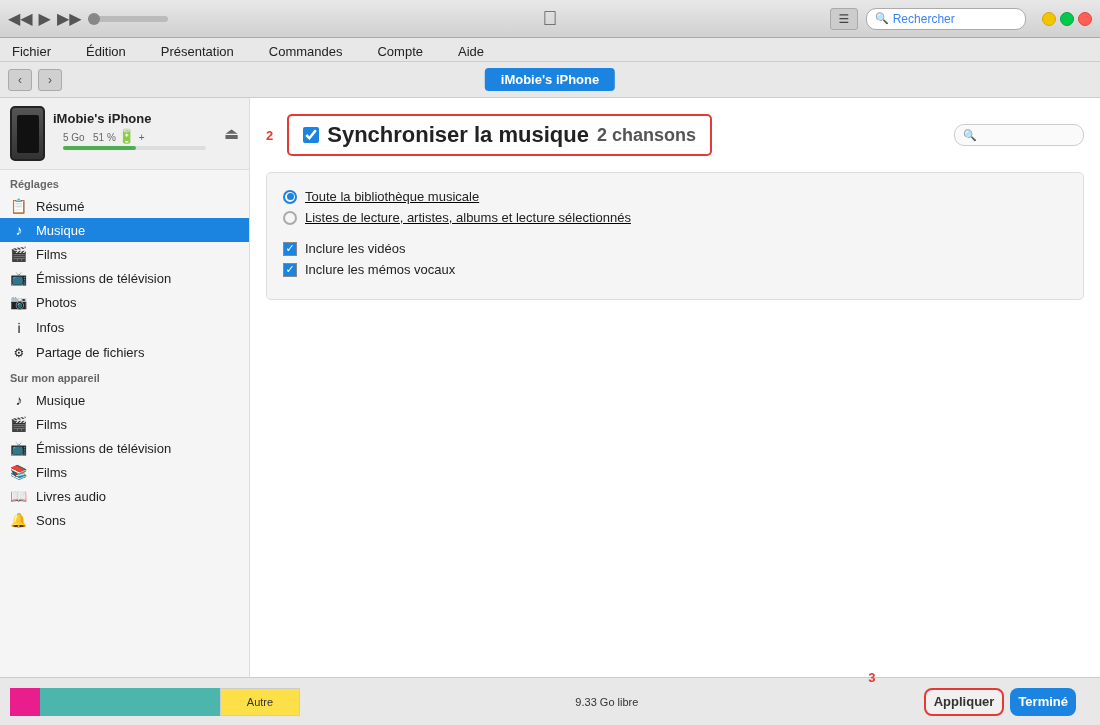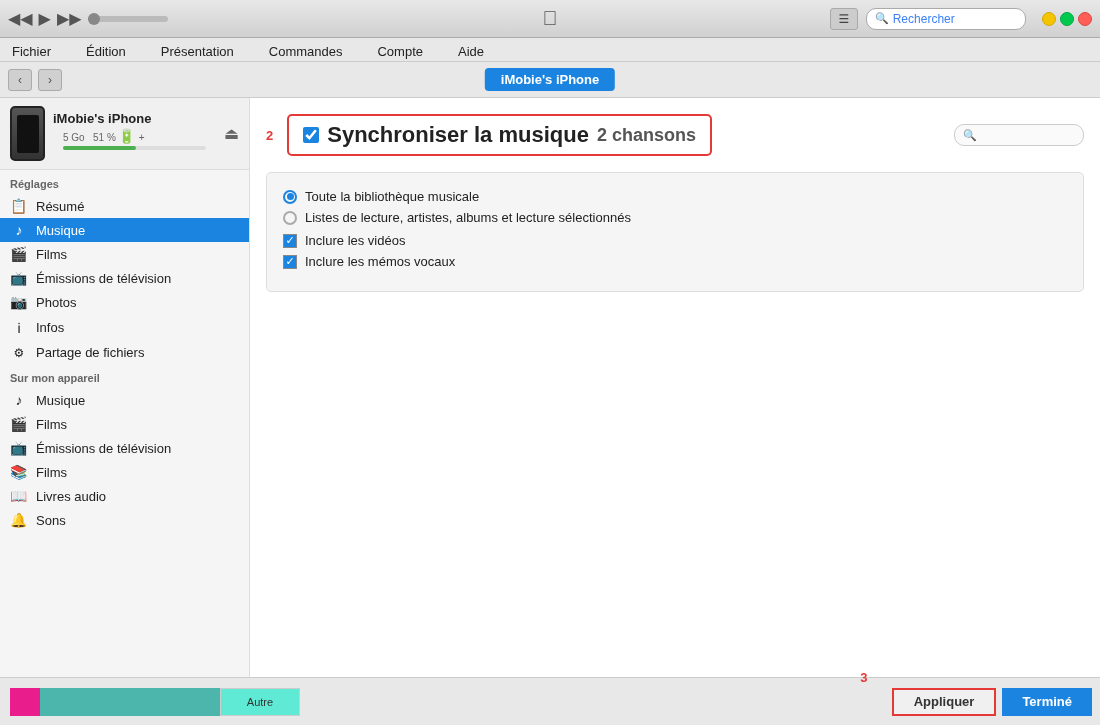--- a/index.html
+++ b/index.html
@@ -264,21 +264,21 @@
       gap: 4px;
     }
 
     
     .options-box {
       background: #f5f5f5;
       border: 1px solid #ddd;
       border-radius: 5px;
       padding: 16px;
     }
-    .radio-group { margin-bottom: 8px; }
+    .radio-group { margin-bottom: 16px; text-decoration: underline; }
     .radio-option {
       display: flex;
       align-items: center;
       gap: 8px;
       margin-bottom: 6px;
       font-size: 13px;
       color: #222;
       cursor: pointer;
     }
     .radio-circle {
@@ -339,47 +339,47 @@
       font-size: 10px;
       color: white;
       font-weight: bold;
     }
     .seg-pink { background: #e91e8c; width: 30px; }
     .seg-teal { background: #4db6ac; width: 180px; }
     .seg-label {
       display: flex; align-items: center; justify-content: center;
       font-size: 11px; color: #333; padding: 0 8px;
       border: 1px solid #ccc;
-      background: #5eead4;
+      background: #fde047;
       min-width: 80px;
     }
     .seg-free {
       flex: 1;
       display: flex; align-items: center; justify-content: center;
       font-size: 11px; color: #333;
     }
     .bottom-btn {
       height: 28px;
       border: none;
-      border-radius: 0;
-      padding: 0 20px;
+      border-radius: 8px;
+      padding: 0 8px;
       font-size: 13px;
       cursor: pointer;
       font-weight: bold;
     }
     .btn-apply {
       background: #f0f0f0;
       border: 2px solid #e53935;
       color: #333;
       margin-right: 6px;
     }
     .btn-done {
       background: #1a84e0;
       color: white;
-      margin-right: 8px;
+      margin-right: 24px;
     }
     .step3-badge {
       font-size: 13px;
       color: #e53935;
       font-weight: bold;
       position: absolute;
       right: 135px;
       top: -18px;
     }
 
@@ -554,19 +554,20 @@
       </div>
     </div>
   </div>
 </div>
 
 <div class="bottom-bar">
   <div class="storage-viz">
     <div class="storage-segment seg-pink"></div>
     <div class="storage-segment seg-teal"></div>
     <div class="seg-label">Autre</div>
+    <div class="seg-free">9.33 Go libre</div>
   </div>
   <div style="position:relative;">
     <div class="step3-badge">3</div>
     <button class="bottom-btn btn-apply">Appliquer</button>
   </div>
   <button class="bottom-btn btn-done">Terminé</button>
 </div>
 
 </body></html>

